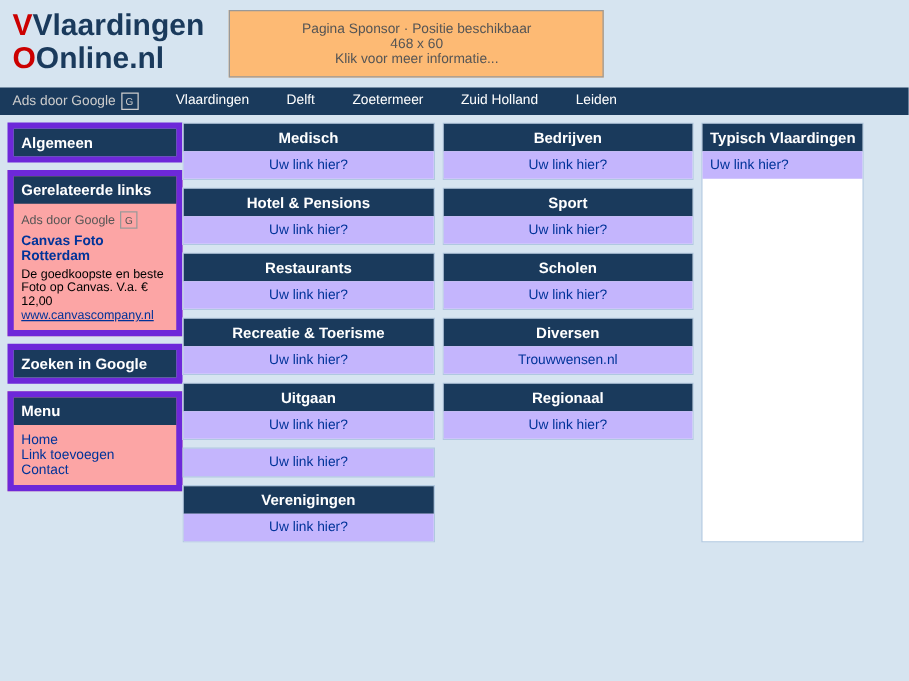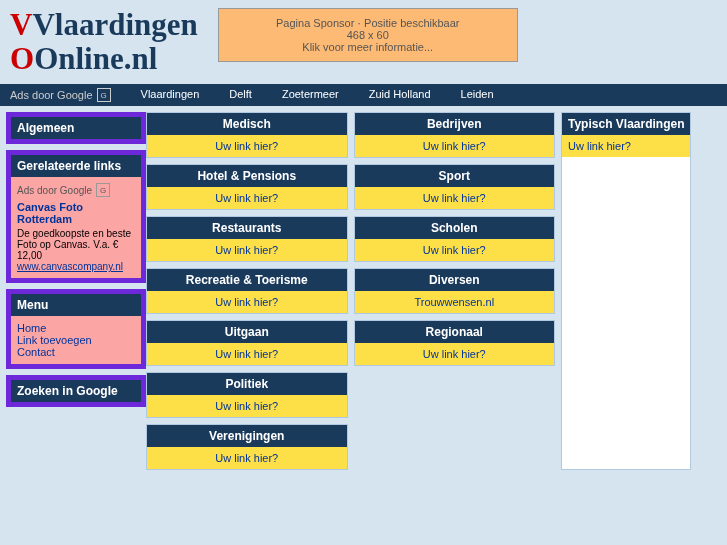--- a/index.html
+++ b/index.html
@@ -2,21 +2,21 @@
 <html><head>
   <meta charset="utf-8">
   <style>
     * { margin: 0; padding: 0; box-sizing: border-box; }
     body { font-family: Arial, sans-serif; font-size: 12px; background: #d6e4f0; color: #000; }
 
     a { color: #003399; text-decoration: none; }
 
     
     #header { display: flex; align-items: flex-start; padding: 8px 10px; background: #d6e4f0; }
-    #logo { font-size: 31px; font-weight: bold; color: #003399; line-height: 1.1; margin-right: 20px; font-family: Liberation Serif, serif; }
+    #logo { font-size: 24px; font-weight: bold; color: #003399; line-height: 1.1; margin-right: 20px; }
     #logo span { color: #cc0000; }
     #sponsor-box { border: 1px solid #999; background: #fdba74; padding: 8px 20px; text-align: center; font-size: 11px; color: #555; min-width: 300px; }
 
     
     #navbar { background: #1a3a5c; padding: 4px 10px; display: flex; gap: 30px; }
     #navbar a { color: #fff; font-size: 11px; }
 
     
     #main { display: flex; gap: 0; padding: 6px; }
 
@@ -29,21 +29,21 @@
     .ads-google-sidebar { display: flex; align-items: center; gap: 4px; font-size: 10px; color: #555; }
 
     
     #content { flex: 1; display: flex; gap: 6px; }
 
     
     .col { flex: 1; display: flex; flex-direction: column; gap: 6px; text-align: center; }
 
     .cat-block { background: #fff; border: 1px solid #b0c8e0; }
     .cat-header { background: #1a3a5c; color: #fff; font-weight: bold; font-size: 12px; padding: 4px 6px; }
-    .cat-body { background: #fde047; padding: 5px 6px; font-size: 11px; color: #333; }
+    .cat-body { background: #c4b5fd; padding: 5px 6px; font-size: 11px; color: #333; }
     .cat-body a { color: #003399; }
 
     
     .col-right { width: 160px; min-width: 160px; display: flex; flex-direction: row; gap: 6px; }
     .ad-box { border: 1px solid #999; background: #fff; padding: 8px; text-align: center; font-size: 11px; color: #555; min-height: 60px; display: flex; align-items: center; justify-content: center; }
   </style>
 </head>
 <body>
 
 <div id="header">
@@ -84,30 +84,30 @@
           <span>Ads door Google</span>
           <span style="border:1px solid #999;width:14px;height:14px;font-size:8px;display:inline-flex;align-items:center;justify-content:center;">G</span>
         </div>
         <a href="#" style="font-weight:bold;display:block;margin-top:4px;">Canvas Foto Rotterdam</a>
         <div style="margin-top:3px;font-size:10px;">De goedkoopste en beste Foto op Canvas. V.a. € 12,00</div>
         <a href="#" style="font-size:10px;color:#003399;text-decoration:underline;">www.canvascompany.nl</a>
       </div>
     </div>
 
     <div class="sidebar-section">
+      <div class="sidebar-header">Zoeken in Google</div>
+    </div>
+
+    <div class="sidebar-section">
       <div class="sidebar-header">Menu</div>
       <div class="sidebar-content">
         <a href="#">Home</a>
         <a href="#">Link toevoegen</a>
         <a href="#">Contact</a>
       </div>
-    </div>
-
-    <div class="sidebar-section">
-      <div class="sidebar-header">Zoeken in Google</div>
     </div>
   </div>
 
   <div id="content">
 
     <div class="col">
 
       <div class="cat-block">
         <div class="cat-header">Medisch</div>
         <div class="cat-body"><a href="#">Uw link hier?</a></div>
@@ -127,21 +127,20 @@
         <div class="cat-header">Recreatie &amp; Toerisme</div>
         <div class="cat-body"><a href="#">Uw link hier?</a></div>
       </div>
 
       <div class="cat-block">
         <div class="cat-header">Uitgaan</div>
         <div class="cat-body"><a href="#">Uw link hier?</a></div>
       </div>
 
       <div class="cat-block">
-        <div class="cat-header">Politiek</div>
         <div class="cat-body"><a href="#">Uw link hier?</a></div>
       </div>
 
       <div class="cat-block">
         <div class="cat-header">Verenigingen</div>
         <div class="cat-body"><a href="#">Uw link hier?</a></div>
       </div>
     </div>
 
     <div class="col">

